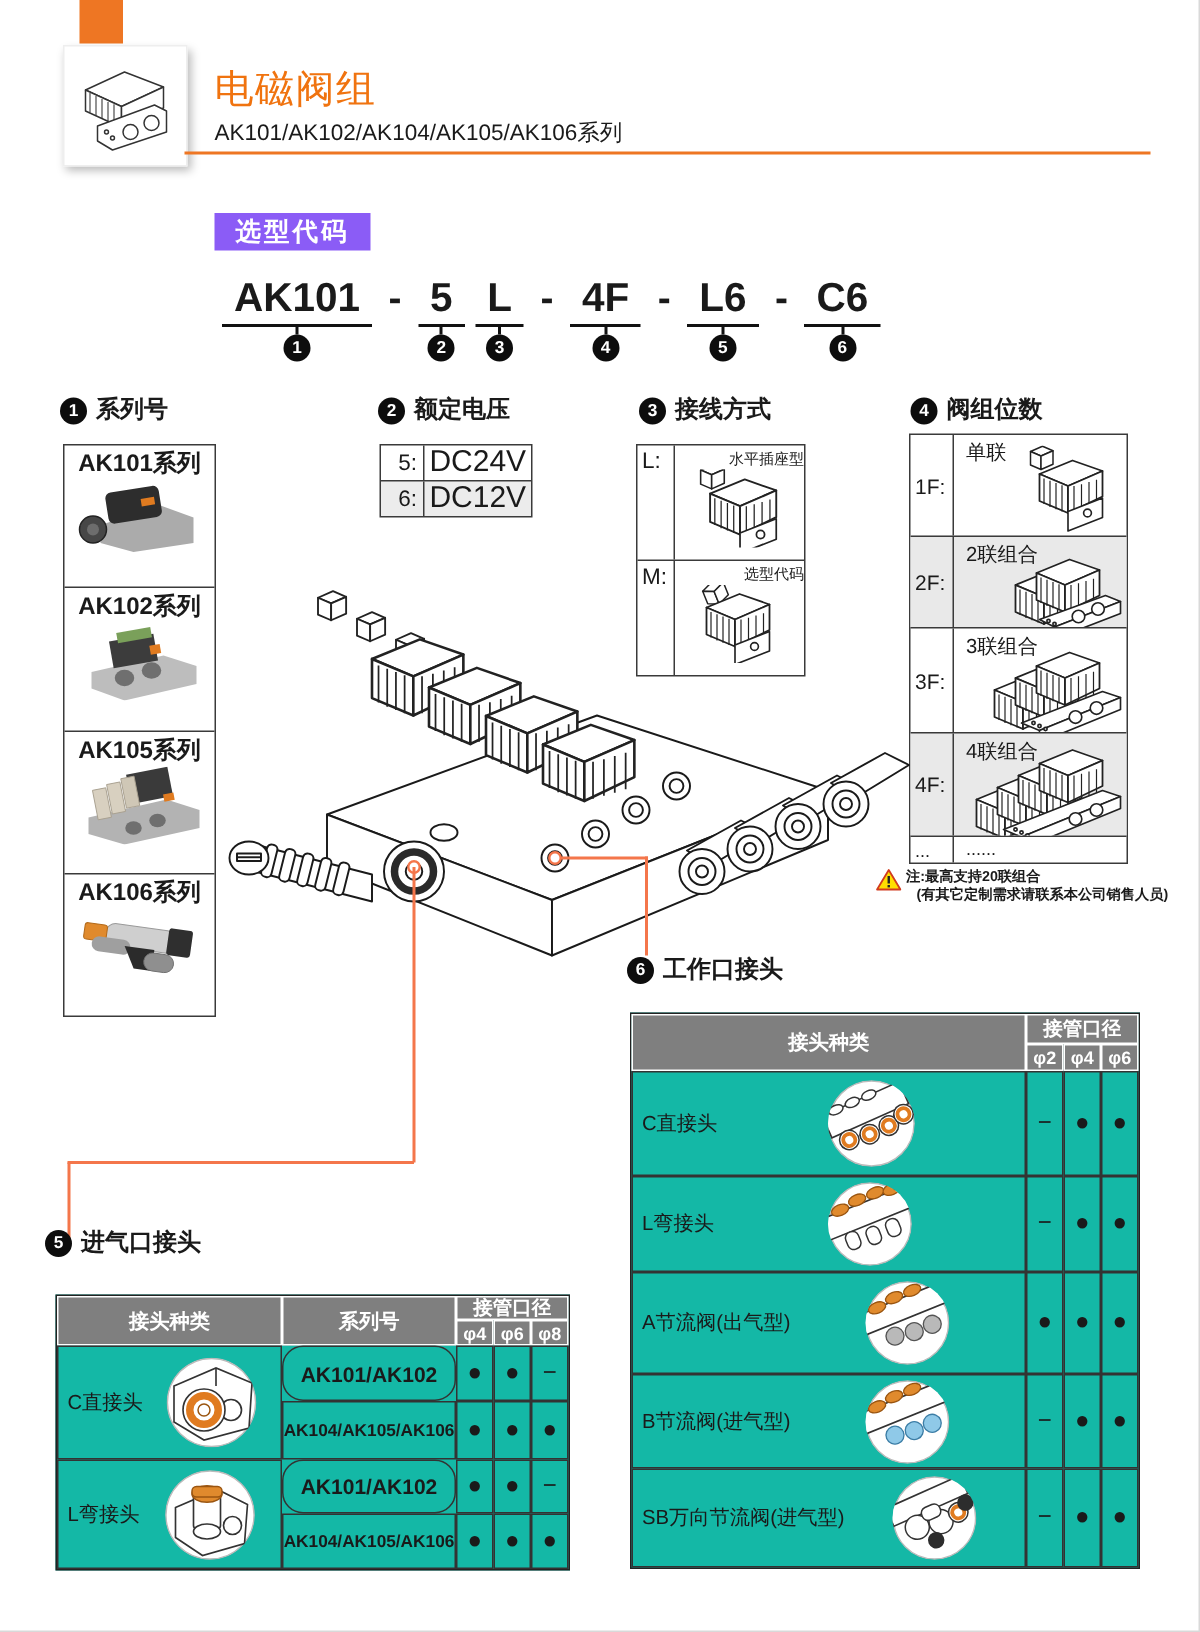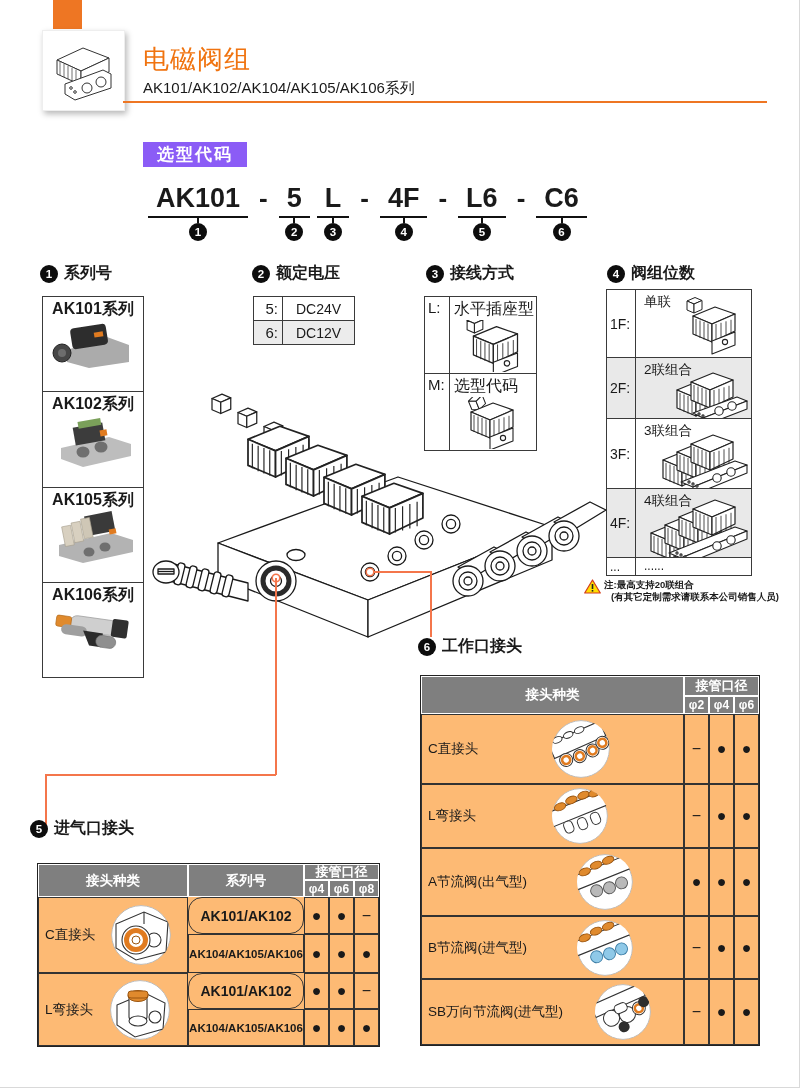--- a/index.html
+++ b/index.html
@@ -42,48 +42,48 @@
   .t1-cell:first-child{border-top:none;}
   .t1-label{font-size:16px;font-weight:700;margin-top:2px;}
 
   
   .t2{left:253px;top:296px;width:102px;border:1.5px solid #3a3a3a;box-sizing:border-box;}
   .t2-row{display:flex;height:23px;}
   .t2-row + .t2-row{border-top:1.2px solid #3a3a3a;}
   .t2-row.alt{background:#ECECEC;}
   .t2-code{width:29px;border-right:1.2px solid #3a3a3a;display:flex;align-items:center;justify-content:flex-end;
            padding-right:4px;font-size:15px;box-sizing:border-box;}
-  .t2-val{flex:1;display:flex;align-items:center;justify-content:center;font-size:14px;}
+  .t2-val{flex:1;display:flex;align-items:center;justify-content:center;font-size:20px;}
 
   .t3{left:424px;top:296px;width:113px;border:1.5px solid #3a3a3a;box-sizing:border-box;}
   .t3-row{display:flex;height:76px;}
   .t3-row + .t3-row{border-top:1.5px solid #3a3a3a;}
   .t3-code{width:25px;border-right:1.2px solid #3a3a3a;font-size:15px;padding:2px 0 0 3px;box-sizing:border-box;}
   .t3-val{flex:1;display:flex;flex-direction:column;}
-  .t3-label{font-size:16px;padding:2px 0 0 4px;}
+  .t3-label{font-size:10px;padding:2px 0 0 4px;text-align:right;}
 
   
   .t4{left:606px;top:289px;width:146px;border:1.5px solid #3a3a3a;box-sizing:border-box;}
   .t4-row{display:flex;}
   .t4-row + .t4-row{border-top:1.2px solid #3a3a3a;}
   .t4-row.alt{background:#E9E9E9;}
   .t4-code{width:29px;border-right:1.2px solid #3a3a3a;display:flex;align-items:center;font-size:14px;
            padding-left:3px;box-sizing:border-box;}
   .t4-val{flex:1;position:relative;overflow:hidden;}
   .t4-label{font-size:13.5px;font-weight:500;padding:3px 0 0 8px;display:block;}
   .t4-img{position:absolute;right:0;bottom:-2px;}
   .note{left:584px;top:579px;display:flex;align-items:flex-start;width:205px;}
   .note-text{font-size:9.5px;font-weight:700;line-height:11.5px;margin-left:3px;}
   .note-line2{padding-left:7px;}
 
   
   .leader{background:#F4764B;}
 
   
-  .grid-table{display:grid;border:1.5px solid #222;box-sizing:content-box;background:#fdba74;text-align:center;}
+  .grid-table{display:grid;border:1.5px solid #222;box-sizing:content-box;background:#14b8a6;text-align:center;}
   .gc{border:1px solid #333;box-sizing:border-box;display:flex;align-items:center;justify-content:center;overflow:hidden;}
   .gc.hdr{background:#7F7F7F;color:#fff;font-weight:700;border:1px solid #fff;}
   .gc.left{justify-content:flex-start;}
   .dot-cell{font-size:16px;line-height:1;}
   .kind-label{font-size:13.5px;padding-left:6px;flex:none;}
   .ph-wrap{flex:1;display:flex;align-items:center;justify-content:center;}
 
   .t5{left:37px;top:863px;grid-template-columns:150px 116px 25px 25px 25px;
       grid-template-rows:16px 17px 37px 39px 36px 37px;}
   .t5 .series-lg{font-size:14px;font-weight:700;border-radius:14px;}

